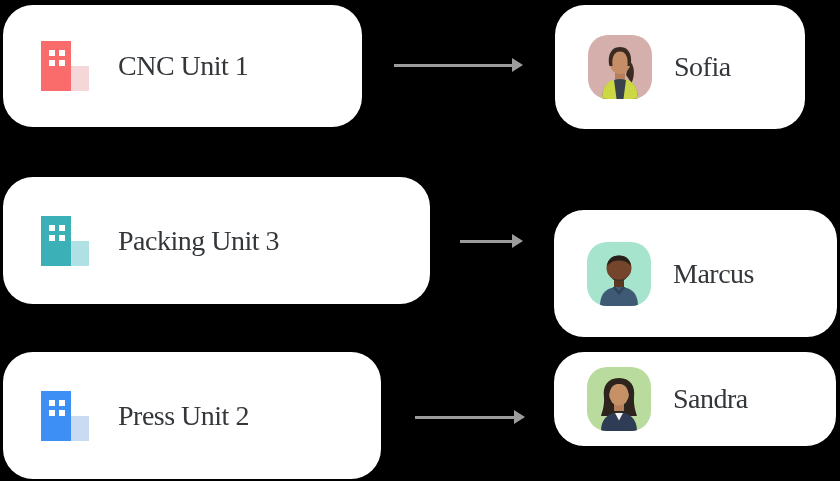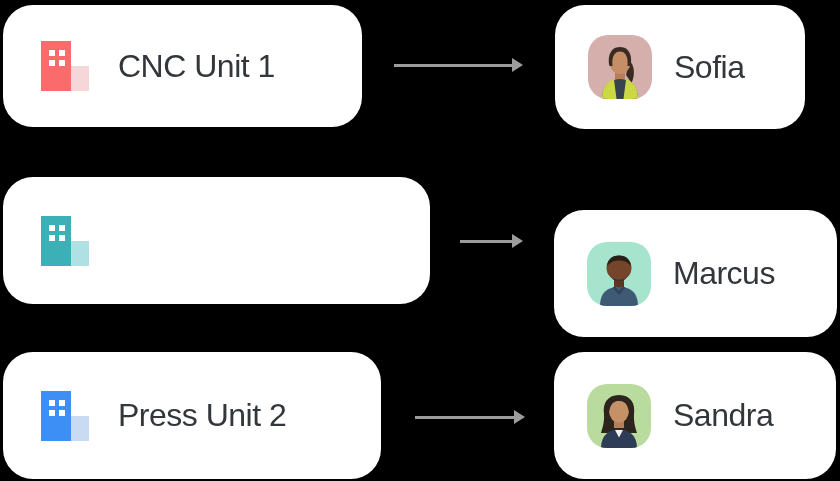--- a/index.html
+++ b/index.html
@@ -17,25 +17,26 @@
   }
   .card {
     position: absolute;
     background: var(--card-bg, #fff);
     border-radius: 30px;
     display: flex;
     align-items: center;
     box-sizing: border-box;
   }
   .unit-label, .person-name {
-    font-size: 32px;
+    font-size: 28px;
     font-weight: 500;
     letter-spacing: -0.5px;
     color: var(--text-color, #33363A);
     white-space: nowrap;
+    font-family: Liberation Serif, serif;
   }
   .building-icon {
     width: 48px;
     height: 50px;
     flex: 0 0 auto;
   }
   .avatar {
     width: 64px;
     height: 64px;
     border-radius: 20px;
@@ -66,21 +67,21 @@
   
   .r0 .unit-card   { left: 3px;   top: 5px;   width: 359px; height: 122px; }
   .r0 .person-card { left: 555px; top: 5px;   width: 250px; height: 124px; }
   .r0 .arrow       { left: 394px; top: 64px;  width: 118px; }
   
   .r1 .unit-card   { left: 3px;   top: 177px; width: 427px; height: 127px; }
   .r1 .person-card { left: 554px; top: 177px; width: 283px; height: 127px; margin-top: 33px; }
   .r1 .arrow       { left: 460px; top: 240px; width: 52px; }
   
   .r2 .unit-card   { left: 3px;   top: 352px; width: 378px; height: 127px; }
-  .r2 .person-card { left: 554px; top: 352px; width: 282px; height: 127px; }
+  .r2 .person-card { left: 554px; top: 352px; width: 282px; height: 94px; }
   .r2 .arrow       { left: 415px; top: 416px; width: 99px; }
 
   .unit-card   { padding-left: 38px; }
   .unit-card .unit-label { margin-left: 29px; }
   .person-card { padding-left: 33px; }
   .person-card .person-name { margin-left: 22px; }
 </style>
 </head>
 <body>
 
@@ -118,20 +119,21 @@
   <div class="row r1" style="--icon-color: #3CB0B7; --icon-light: #AFE1E4; --avatar-bg: #A6E4CD;">
     <div class="card unit-card">
       <svg class="building-icon" viewBox="0 0 48 50" xmlns="http://www.w3.org/2000/svg">
         <rect x="0" y="0" width="30" height="50" style="fill:var(--icon-color)"></rect>
         <rect x="30" y="25" width="18" height="25" style="fill:var(--icon-light)"></rect>
         <rect x="8" y="9" width="6" height="6" fill="#ffffff"></rect>
         <rect x="18" y="9" width="6" height="6" fill="#ffffff"></rect>
         <rect x="8" y="19" width="6" height="6" fill="#ffffff"></rect>
         <rect x="18" y="19" width="6" height="6" fill="#ffffff"></rect>
       </svg>
+      <span class="unit-label">Packing Unit 3</span>
     </div>
     <div class="arrow"></div>
     <div class="card person-card">
       <div class="avatar">
         <svg viewBox="0 0 64 64" xmlns="http://www.w3.org/2000/svg">
           <rect x="27" y="33" width="10" height="12" fill="#5E3721"></rect>
           <circle cx="32" cy="26" r="12.5" fill="#74452A"></circle>
           <path d="M20 24 C20.5 16.5 26 13.5 32 13.5 C38 13.5 43.5 16.5 44 24 C40 19.5 36 18.5 32 18.5 C28 18.5 24 19.5 20 24 Z" fill="#2A201A"></path>
           <path d="M21.5 28 C22.5 36 27 39.5 32 39.5 C37 39.5 41.5 36 42.5 28 C42 35.5 38 37.5 32 37.5 C26 37.5 22 35.5 21.5 28 Z" fill="#43332A"></path>
           <path d="M13 64 C13 50 21 45 32 45 C43 45 51 50 51 64 Z" fill="#3F5A75"></path>

